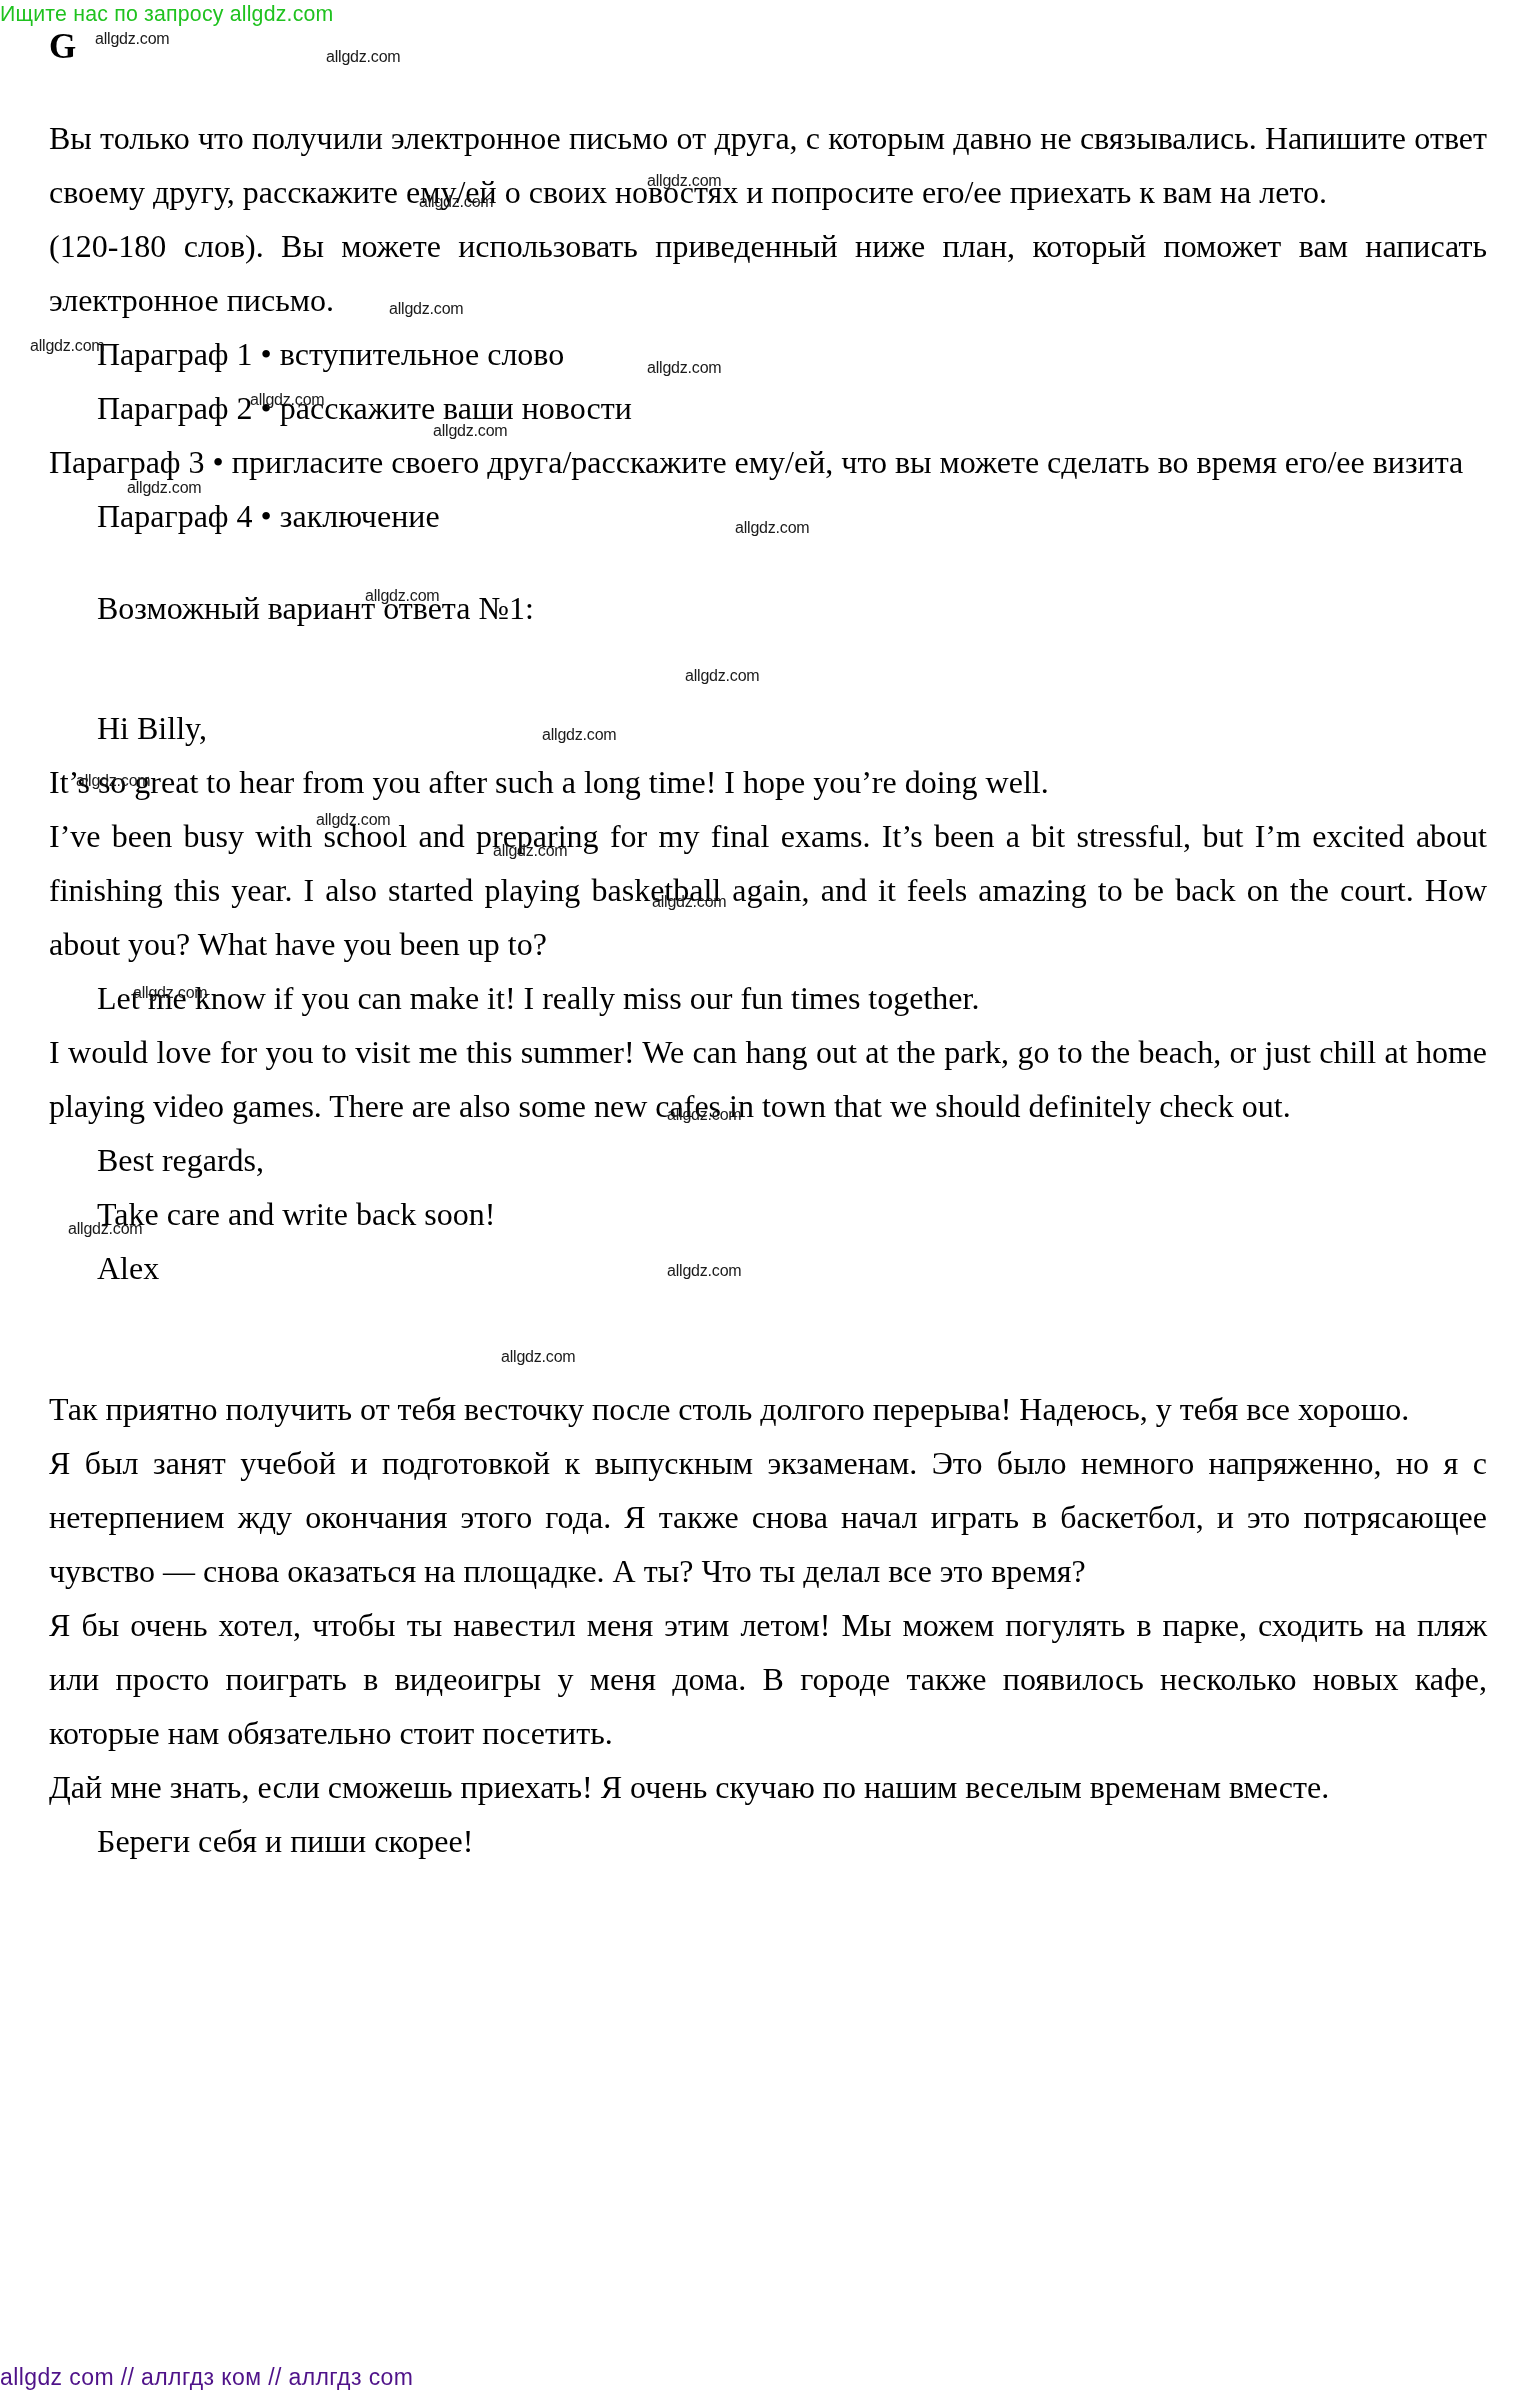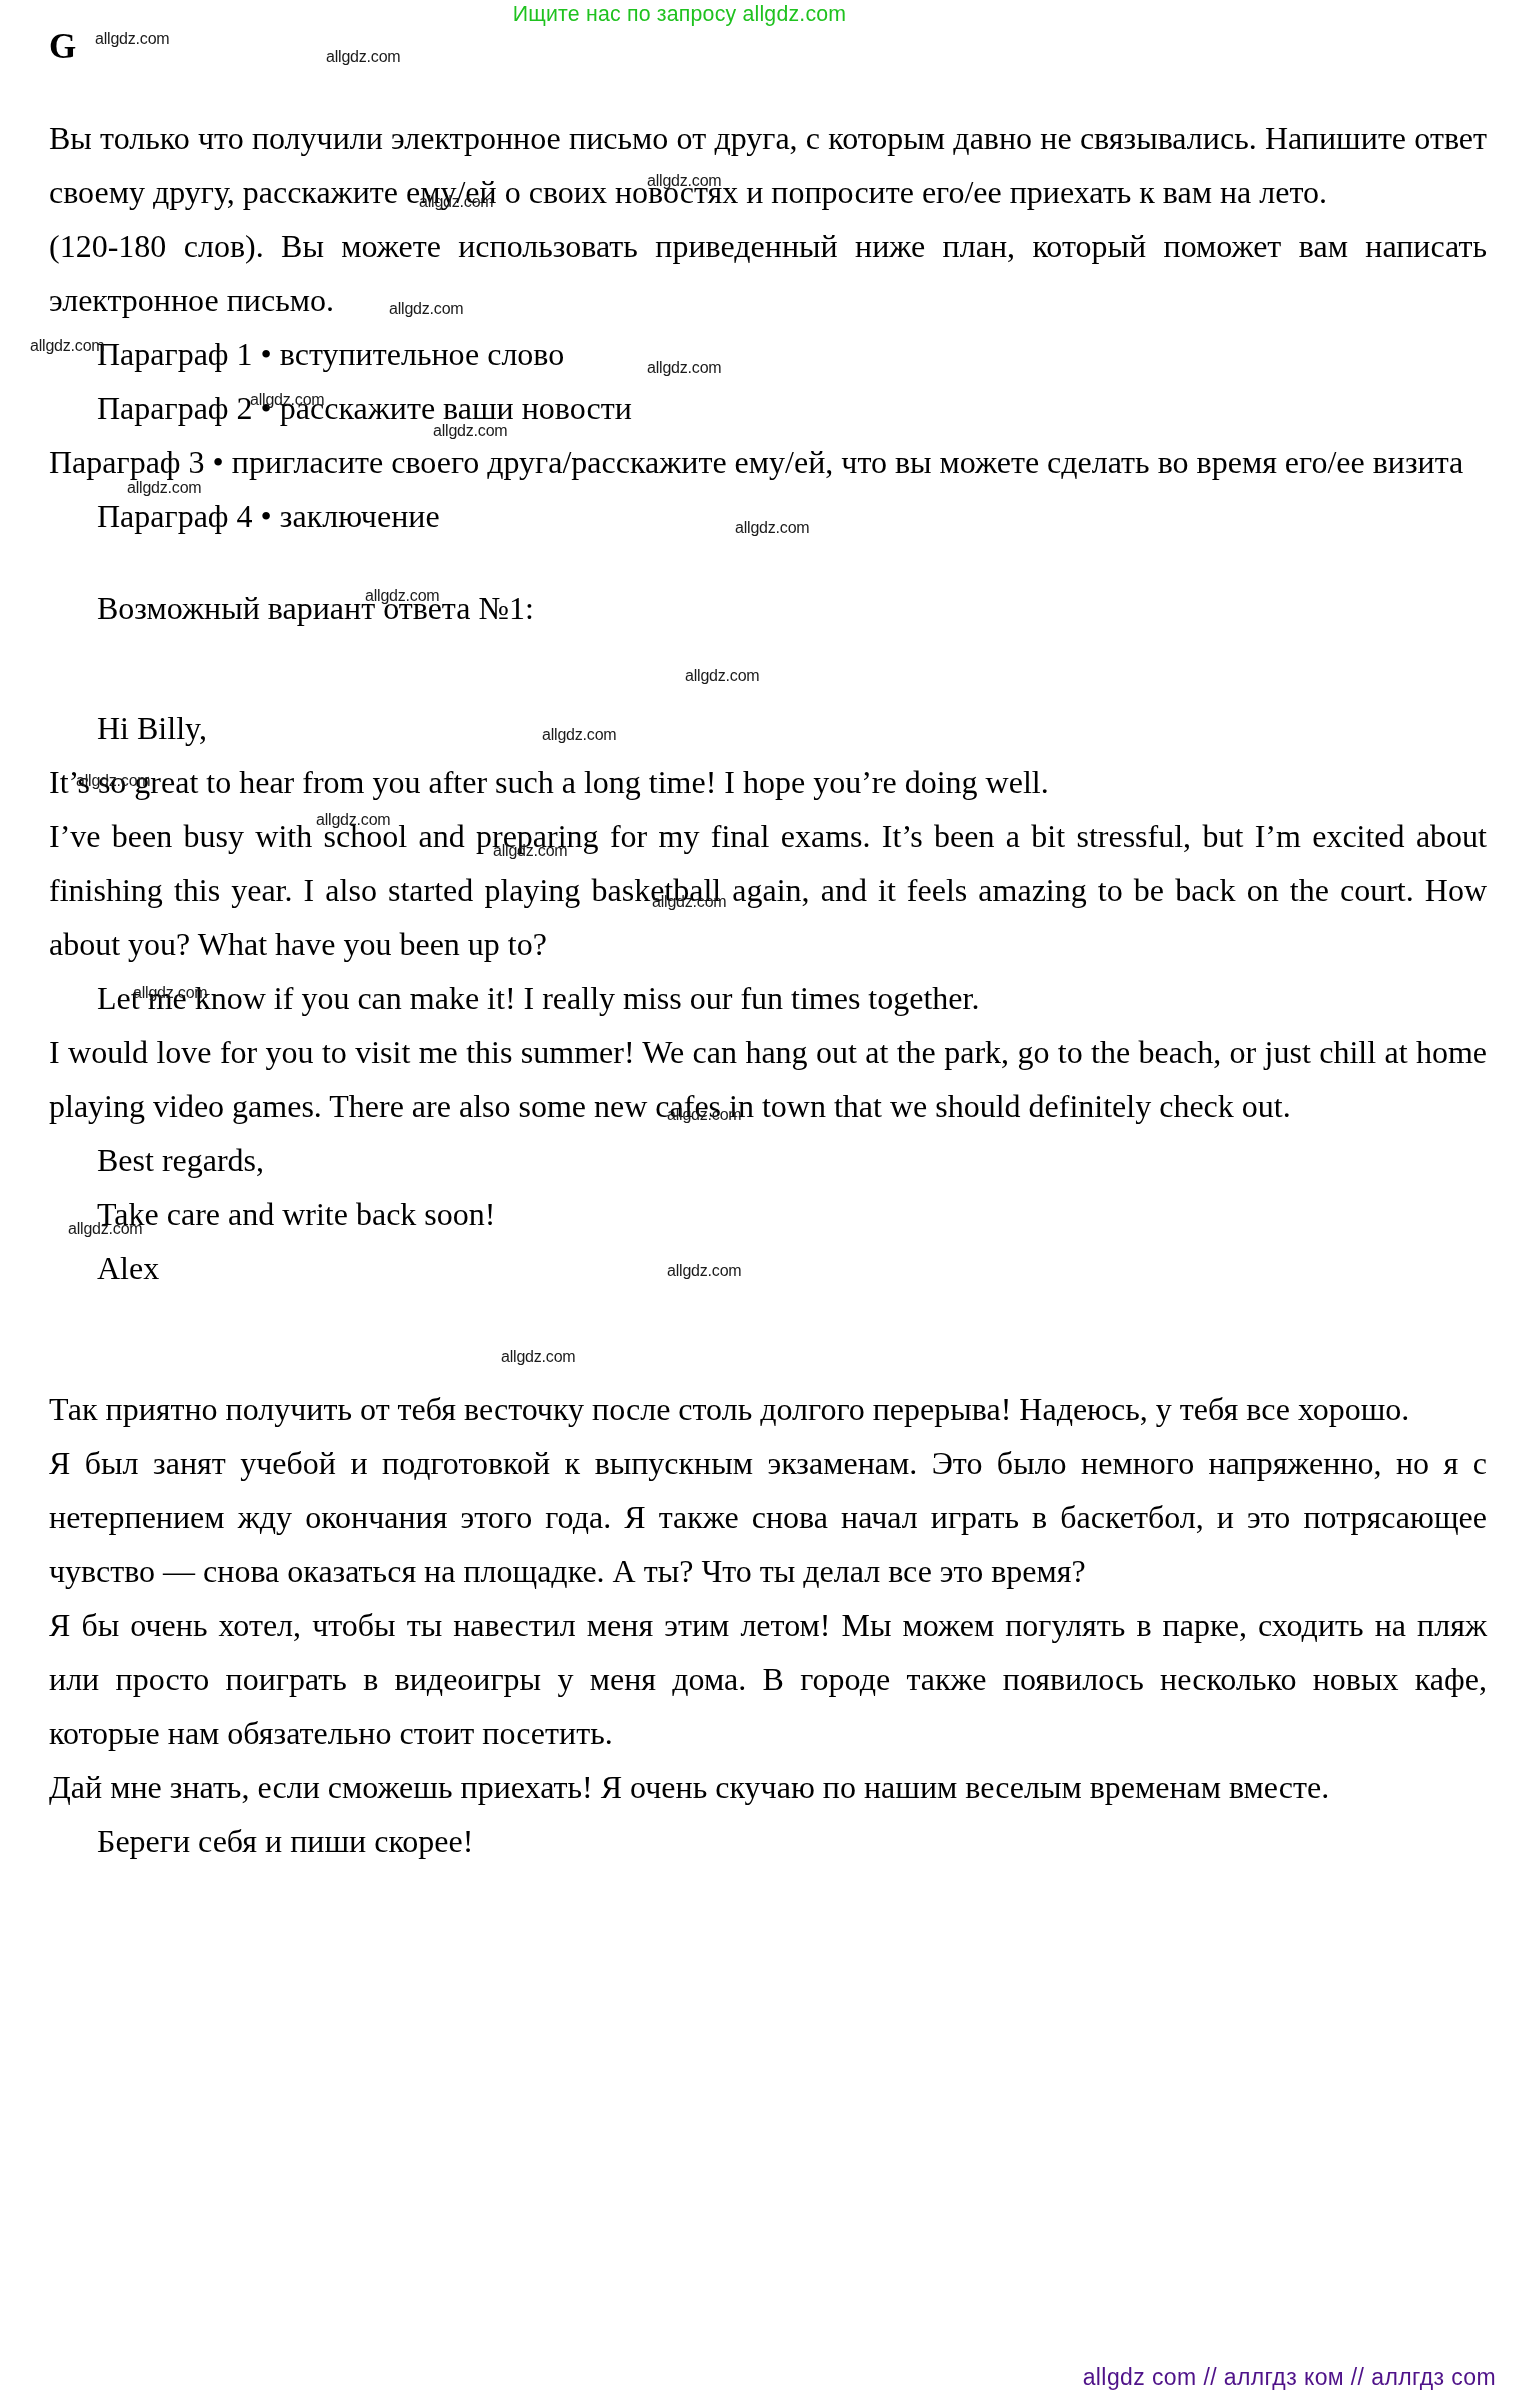--- a/index.html
+++ b/index.html
@@ -23,36 +23,35 @@
     height: 2401px;
     background: #ffffff;
   }
 
   
   .promo-banner {
     position: absolute;
     top: 1.6px;
     left: 0;
     width: 1359px;
-    text-align: center;
     font-family: "Liberation Sans", "DejaVu Sans", sans-serif;
     font-size: 21.3px;
     line-height: 24px;
     letter-spacing: 0.2px;
     color: #1fc21f;
     white-space: nowrap;
   }
 
   
   .footer-line {
     position: absolute;
     bottom: 11px;
     left: 0;
     width: 1496px;
-    text-align: right;
+    text-align: left;
     font-family: "Liberation Sans", "DejaVu Sans", sans-serif;
     font-size: 23px;
     line-height: 26px;
     letter-spacing: 0.4px;
     color: #4f1289;
     white-space: nowrap;
   }
 
   
   .content {

